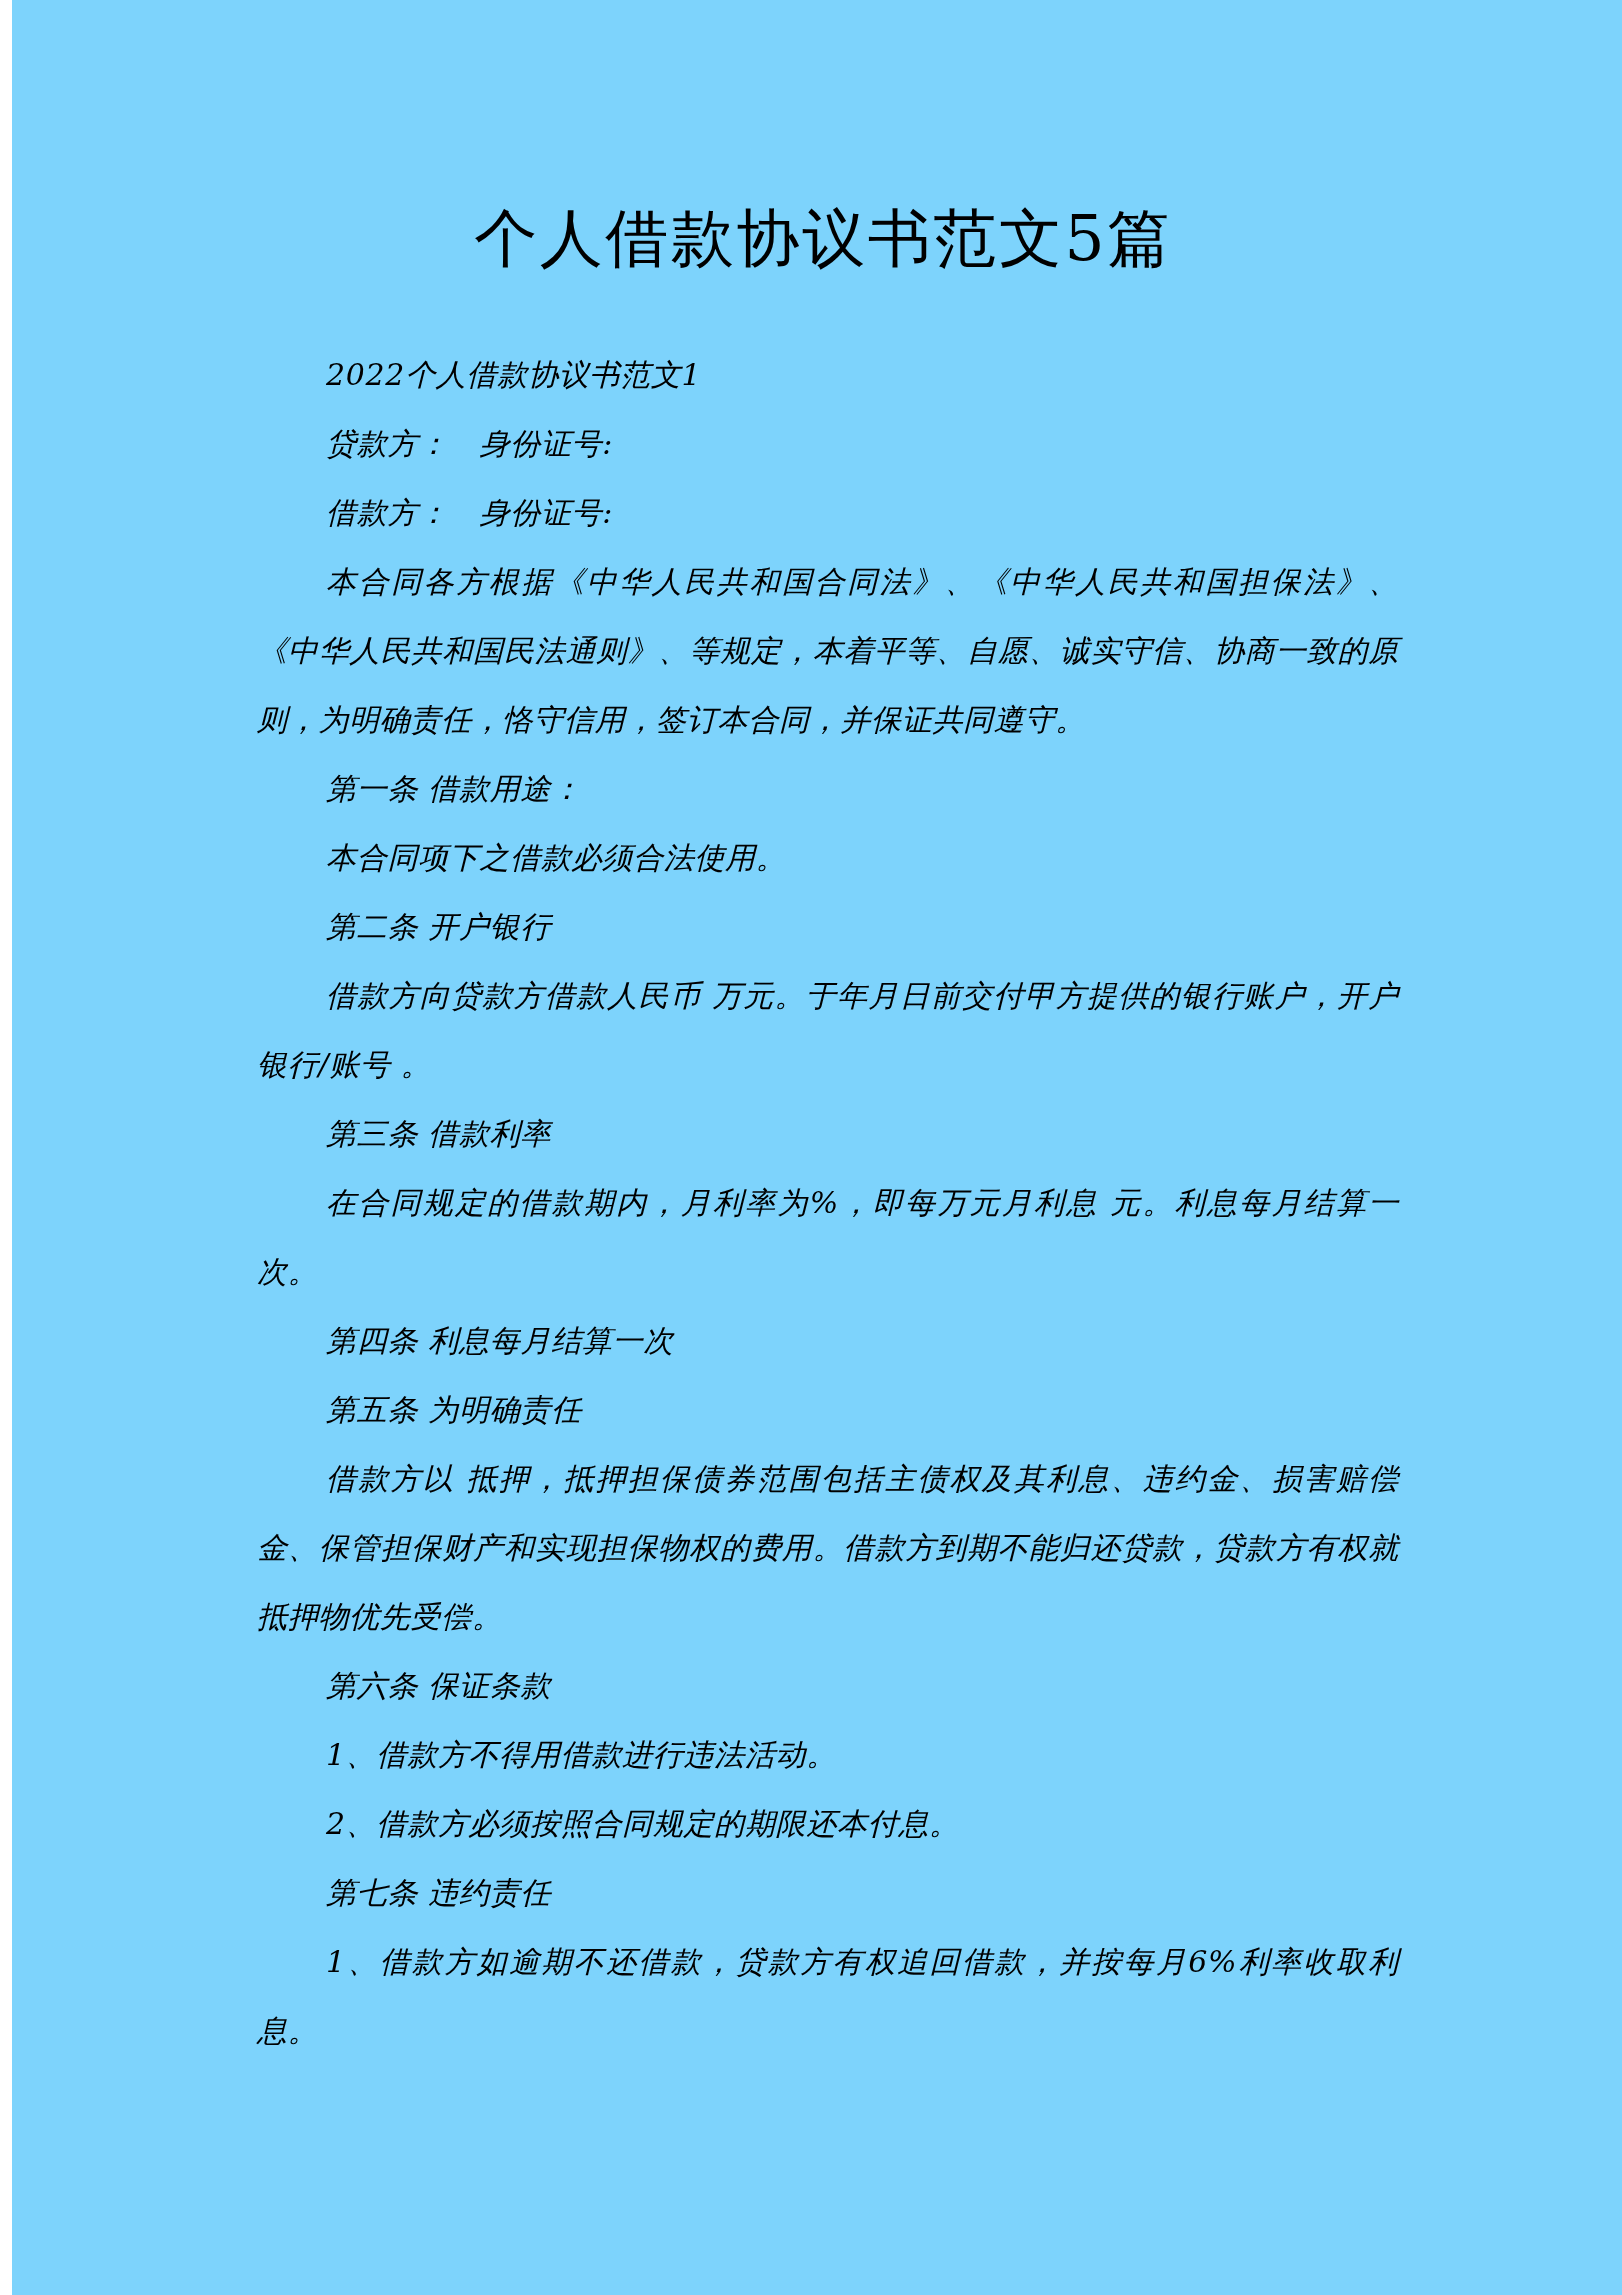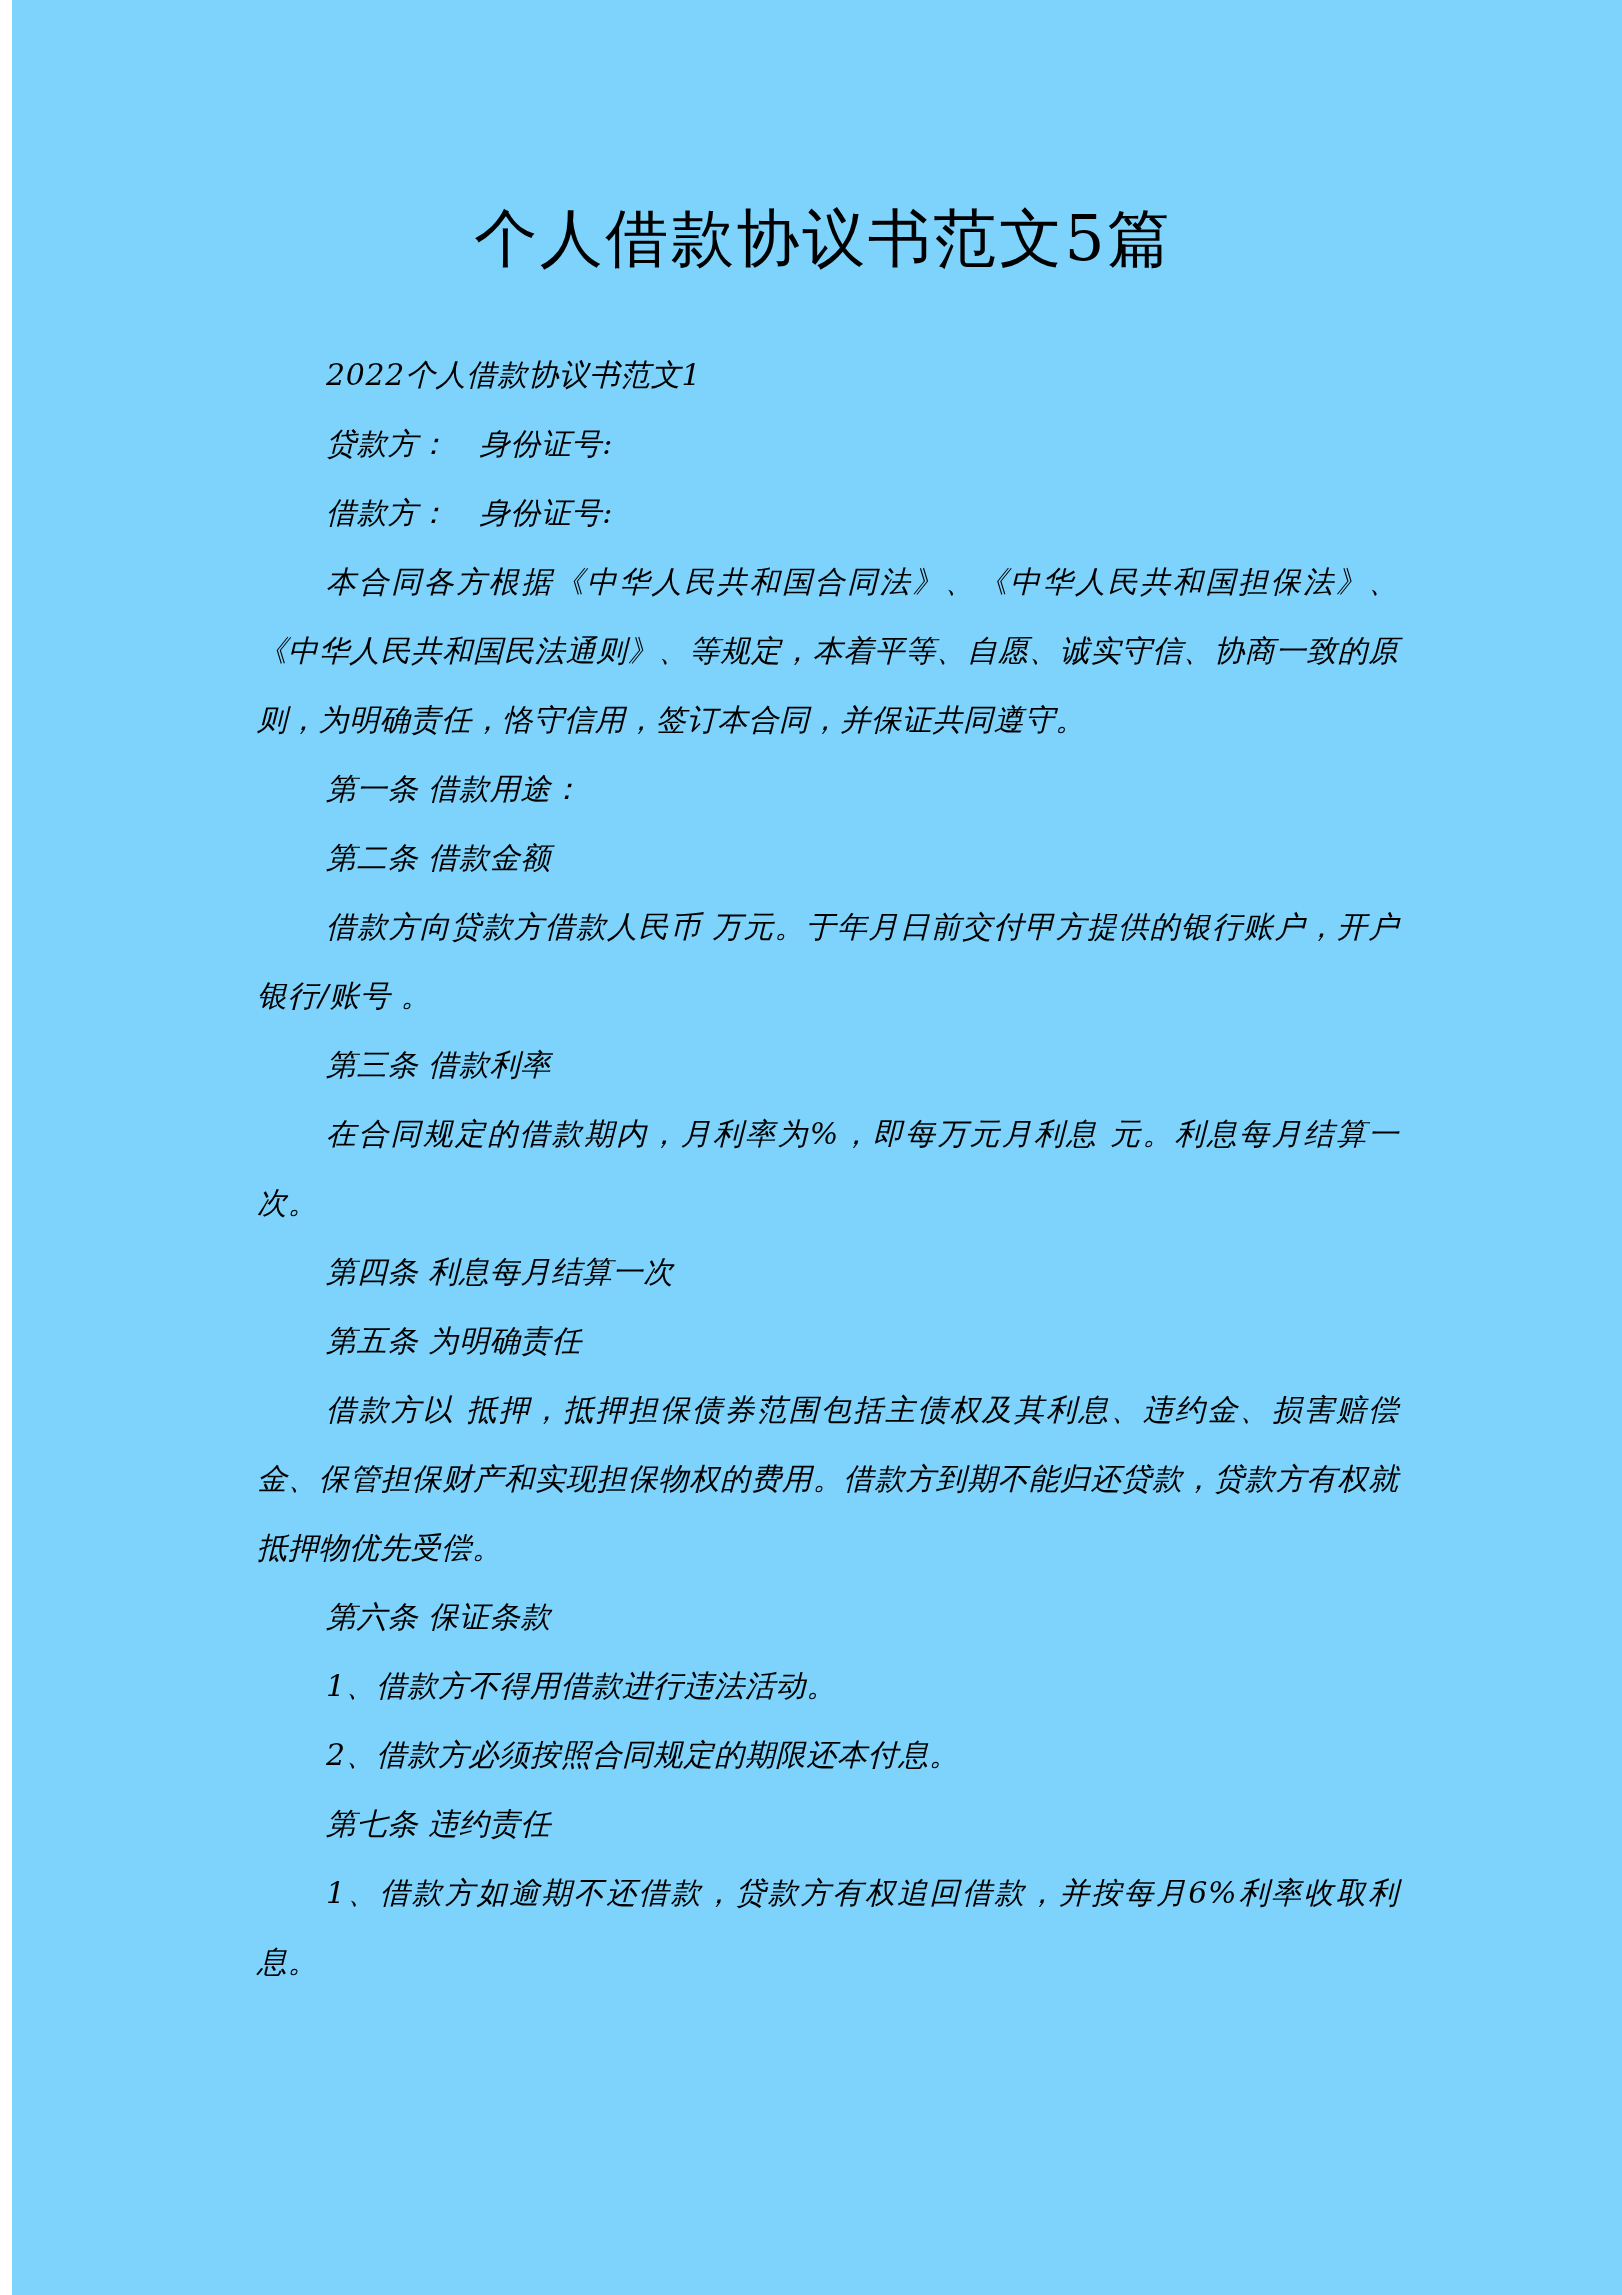--- a/index.html
+++ b/index.html
@@ -58,21 +58,22 @@
 
 <div class="page">
   <h1 class="title">个人借款协议书范文5篇</h1>
 
   <div class="body">
     <p class="p">2022个人借款协议书范文1</p>
     <p class="p">贷款方：　身份证号:</p>
     <p class="p">借款方：　身份证号:</p>
     <p class="p">本合同各方根据《中华人民共和国合同法》、《中华人民共和国担保法》、《中华人民共和国民法通则》、等规定，本着平等、自愿、诚实守信、协商一致的原则，为明确责任，恪守信用，签订本合同，并保证共同遵守。</p>
     <p class="p">第一条 借款用途：</p>
-    <p class="p">第二条 借款金额</p>
+    <p class="p">本合同项下之借款必须合法使用。</p>
+    <p class="p">第二条 开户银行</p>
     <p class="p">借款方向贷款方借款人民币 万元。于年月日前交付甲方提供的银行账户，开户银行/账号 。</p>
     <p class="p">第三条 借款利率</p>
     <p class="p">在合同规定的借款期内，月利率为%，即每万元月利息 元。利息每月结算一次。</p>
     <p class="p">第四条 利息每月结算一次</p>
     <p class="p">第五条 为明确责任</p>
     <p class="p">借款方以 抵押，抵押担保债券范围包括主债权及其利息、违约金、损害赔偿金、保管担保财产和实现担保物权的费用。借款方到期不能归还贷款，贷款方有权就抵押物优先受偿。</p>
     <p class="p">第六条 保证条款</p>
     <p class="p">1、借款方不得用借款进行违法活动。</p>
     <p class="p">2、借款方必须按照合同规定的期限还本付息。</p>
     <p class="p">第七条 违约责任</p>

